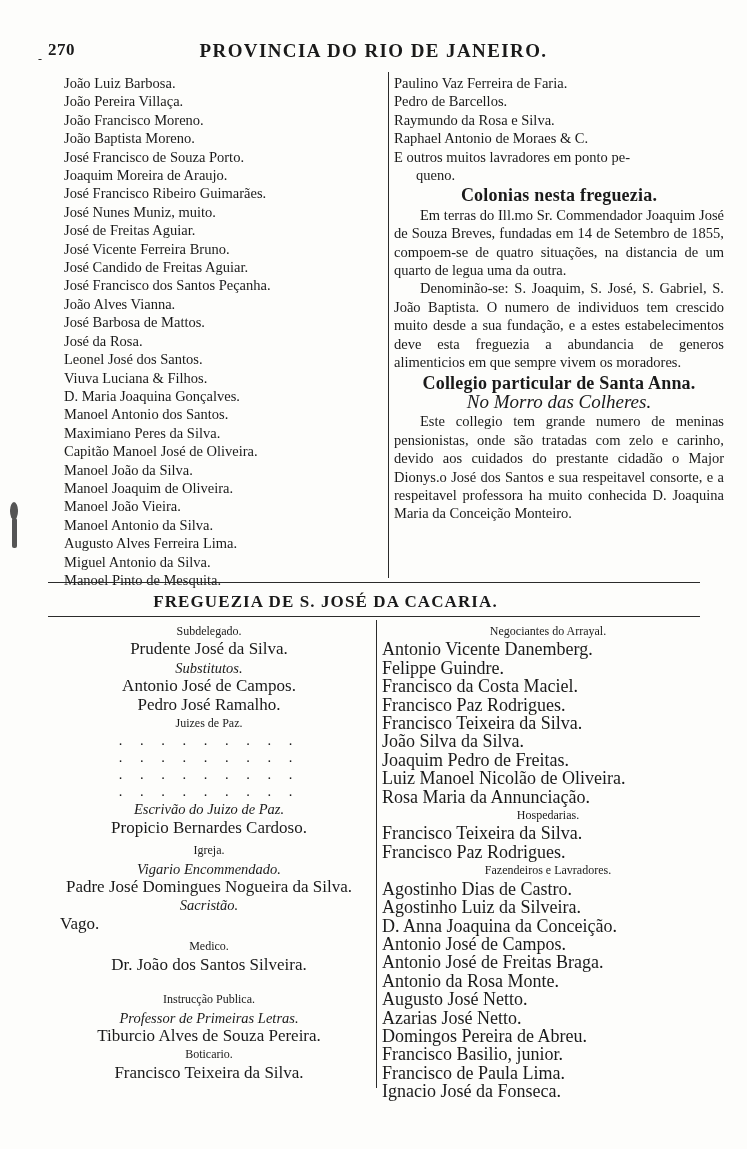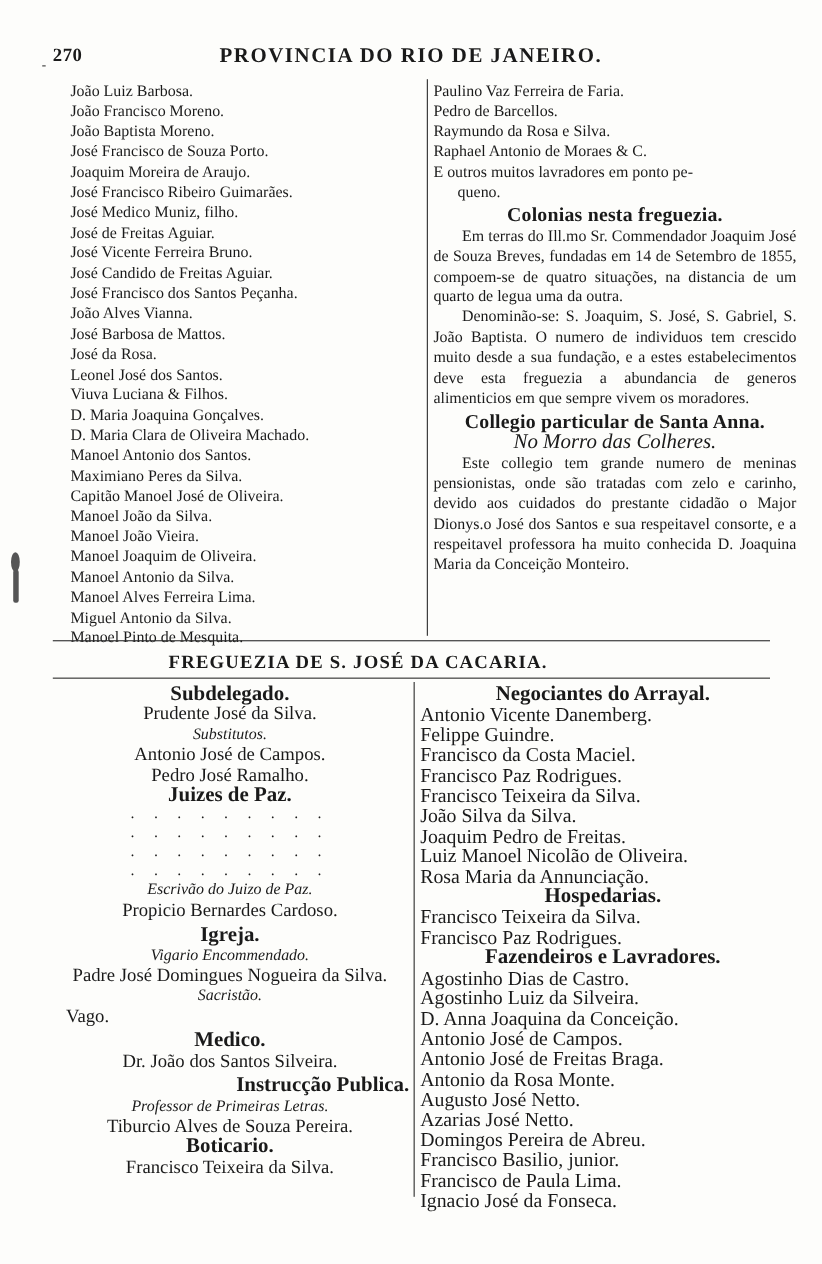--- a/index.html
+++ b/index.html
@@ -117,22 +117,22 @@
     left: 0;
     top: 620px;
     width: 747px;
     height: 470px;
   }
   .col-left-bot  { left: 46px;  top: 2px;  width: 326px; text-align: center; }
   .col-right-bot { left: 382px; top: 2px;  width: 332px; }
   .lbl {
     margin: 0;
     text-align: center;
-    font-weight: bold;
-    font-size: 19px;
+    font-weight: normal;
+    font-size: 12px;
   }
   .lbl-i {
     margin: 0;
     text-align: center;
     font-style: italic;
     font-size: 14.5px;
   }
   .val {
     margin: 0;
     text-align: center;
@@ -170,45 +170,45 @@
     <span class="folio-dot">-</span>
     <span class="folio">270</span>
     <span class="header-title">PROVINCIA DO RIO DE JANEIRO.</span>
   </div>
 
   <div class="top-block">
     <div class="rule-v" style="left:376px; top:0; height:506px;"></div>
 
     <div class="col col-left-top">
       <p class="nm">João Luiz Barbosa.</p>
+      <p class="nm">João Pereira Villaça.</p>
       <p class="nm">João Francisco Moreno.</p>
       <p class="nm">João Baptista Moreno.</p>
       <p class="nm">José Francisco de Souza Porto.</p>
       <p class="nm">Joaquim Moreira de Araujo.</p>
       <p class="nm">José Francisco Ribeiro Guimarães.</p>
-      <p class="nm">José Medico Muniz, filho.</p>
+      <p class="nm">José Nunes Muniz, muito.</p>
       <p class="nm">José de Freitas Aguiar.</p>
       <p class="nm">José Vicente Ferreira Bruno.</p>
       <p class="nm">José Candido de Freitas Aguiar.</p>
       <p class="nm">José Francisco dos Santos Peçanha.</p>
       <p class="nm">João Alves Vianna.</p>
       <p class="nm">José Barbosa de Mattos.</p>
       <p class="nm">José da Rosa.</p>
       <p class="nm">Leonel José dos Santos.</p>
       <p class="nm">Viuva Luciana &amp; Filhos.</p>
       <p class="nm">D. Maria Joaquina Gonçalves.</p>
-      <p class="nm">D. Maria Clara de Oliveira Machado.</p>
       <p class="nm">Manoel Antonio dos Santos.</p>
       <p class="nm">Maximiano Peres da Silva.</p>
       <p class="nm">Capitão Manoel José de Oliveira.</p>
       <p class="nm">Manoel João da Silva.</p>
+      <p class="nm">Manoel Joaquim de Oliveira.</p>
       <p class="nm">Manoel João Vieira.</p>
-      <p class="nm">Manoel Joaquim de Oliveira.</p>
       <p class="nm">Manoel Antonio da Silva.</p>
-      <p class="nm">Manoel Alves Ferreira Lima.</p>
+      <p class="nm">Augusto Alves Ferreira Lima.</p>
       <p class="nm">Miguel Antonio da Silva.</p>
       <p class="nm">Manoel Pinto de Mesquita.</p>
     </div>
 
     <div class="col col-right-top">
       <p class="nm">Paulino Vaz Ferreira de Faria.</p>
       <p class="nm">Pedro de Barcellos.</p>
       <p class="nm">Raymundo da Rosa e Silva.</p>
       <p class="nm">Raphael Antonio de Moraes &amp; C.</p>
       <p class="nm">E outros muitos lavradores em ponto pe-</p>
@@ -255,21 +255,21 @@
 
       <p class="lbl" style="margin-top:4px;">Igreja.</p>
       <p class="lbl-i">Vigario Encommendado.</p>
       <p class="val">Padre José Domingues Nogueira da Silva.</p>
       <p class="lbl-i">Sacristão.</p>
       <p class="val" style="text-align:left; padding-left:14px;">Vago.</p>
 
       <p class="lbl" style="margin-top:4px;">Medico.</p>
       <p class="val">Dr. João dos Santos Silveira.</p>
 
-      <p class="lbl" style="margin-top:4px;text-align:right;">Instrucção Publica.</p>
+      <p class="lbl" style="margin-top:16px;">Instrucção Publica.</p>
       <p class="lbl-i">Professor de Primeiras Letras.</p>
       <p class="val">Tiburcio Alves de Souza Pereira.</p>
 
       <p class="lbl">Boticario.</p>
       <p class="val">Francisco Teixeira da Silva.</p>
     </div>
 
     <div class="col col-right-bot">
       <p class="lbl">Negociantes do Arrayal.</p>
       <p class="rname">Antonio Vicente Danemberg.</p>

